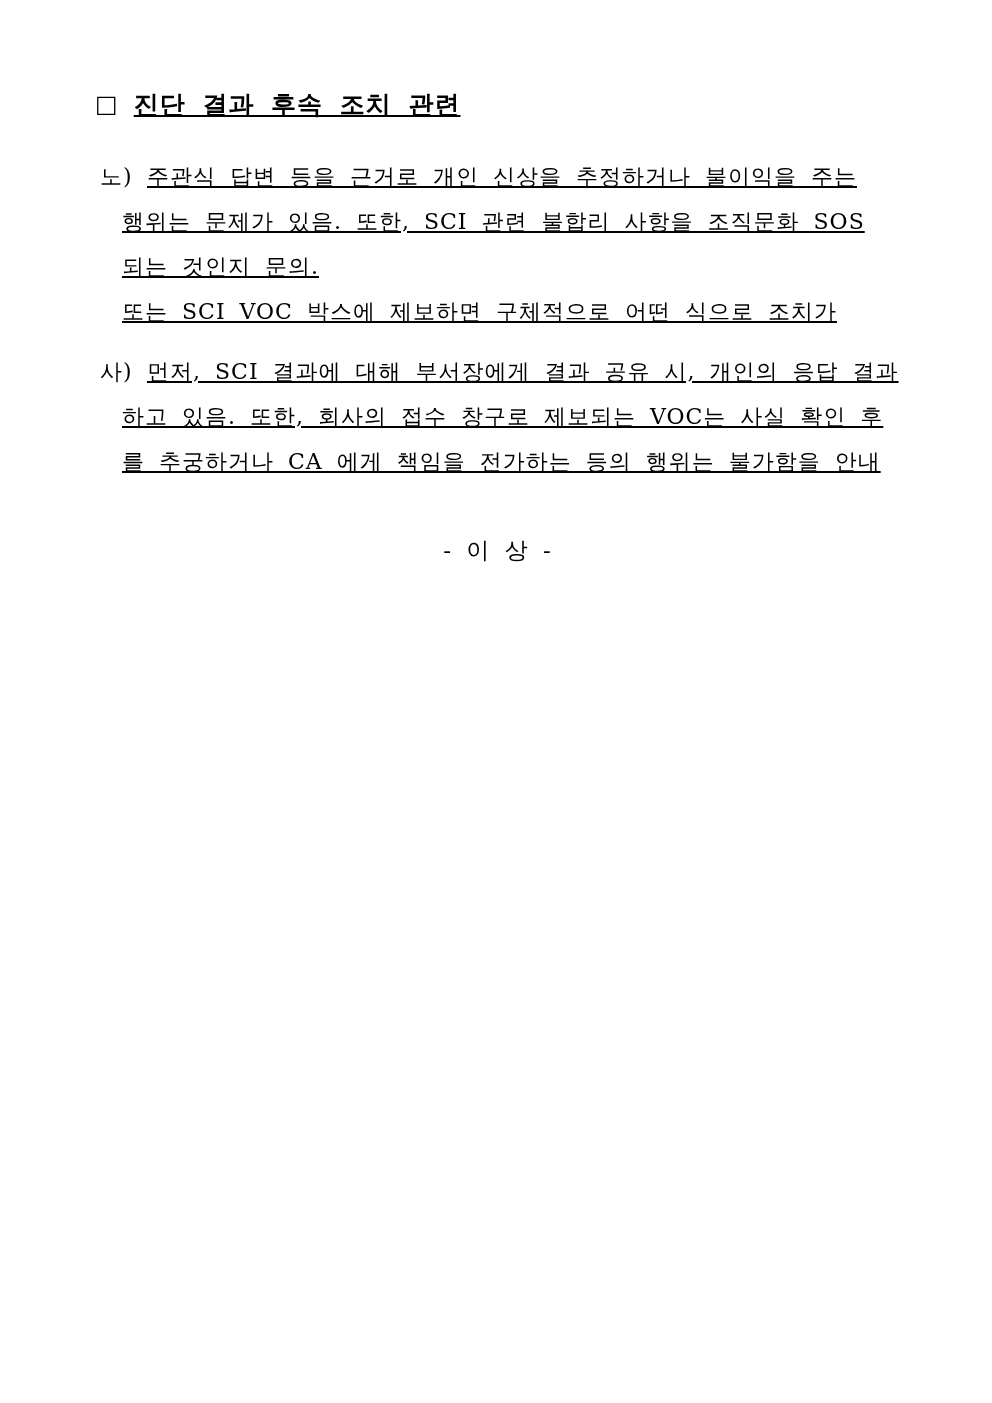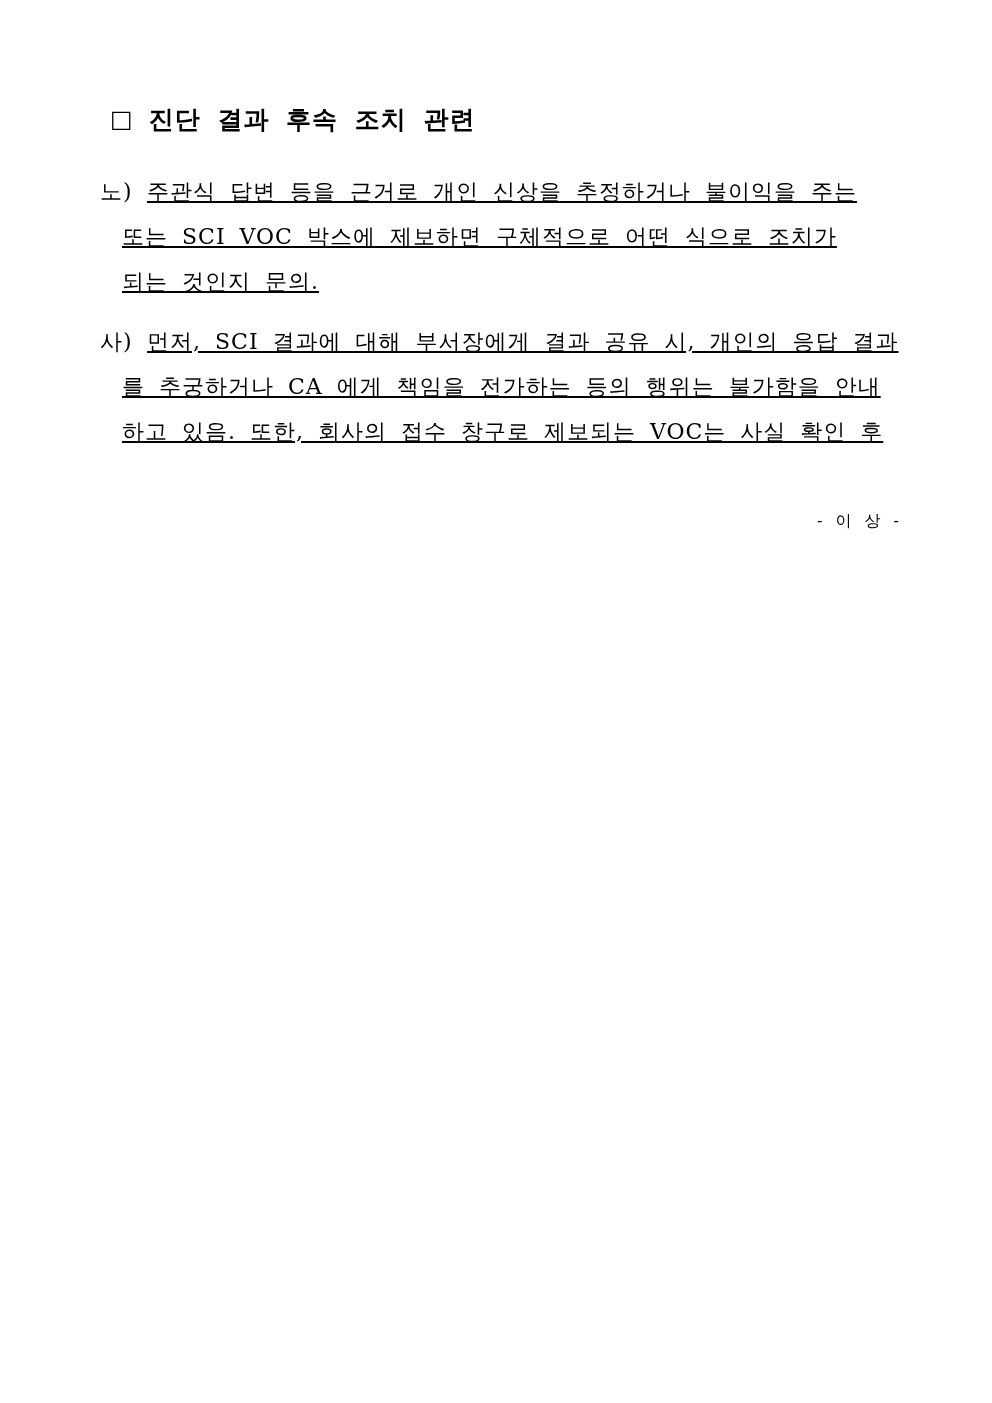--- a/index.html
+++ b/index.html
@@ -16,27 +16,28 @@
     font-family: "DejaVu Serif", "Liberation Serif", serif;
     overflow: hidden;
   }
   .content {
     position: absolute;
     left: 95px;
     top: 88px;
     width: 805px; 
   }
   .heading {
-    margin: 15px;
+    margin: 0;
     font-size: 25px;
     font-weight: bold;
     letter-spacing: 1px;
     word-spacing: 7px;
     line-height: 34px;
     white-space: nowrap;
+    text-decoration: underline;
   }
   .heading .bullet {
     display: inline-block;
     font-family: "DejaVu Sans", "Liberation Sans", sans-serif;
     font-weight: normal;
     font-size: 24px;
     margin-right: 15px;
     transform: translateY(-1px);
   }
   .body-text {
@@ -60,62 +61,65 @@
   }
   .para .line {
     white-space: nowrap;
     text-decoration: underline;
   }
   .para .line.first {
     padding-left: 25px; 
   }
   .closing {
     margin-top: 44px;
-    font-size: 16px;
+    font-size: 23px;
     line-height: 45px;
     letter-spacing: 1px;
     word-spacing: 6px;
-    text-align: right;
+    text-align: center;
   }
 </style>
 </head>
 <body>
 
 <div class="page">
   <div class="content">
 
     <h1 class="heading">
       <span class="bullet">□</span><span>진단 결과 후속 조치 관련</span>
     </h1>
 
     <div class="body-text">
 
       <section class="para">
         <span class="label">노)</span>
         <div class="line first">
           <span>주관식 답변 등을 근거로 개인 신상을 추정하거나 불이익을 주는</span>
         </div>
         <div class="line">
-          <span>또는 SCI VOC 박스에 제보하면 구체적으로 어떤 식으로 조치가</span>
+          <span>행위는 문제가 있음. 또한, SCI 관련 불합리 사항을 조직문화 SOS</span>
         </div>
         <div class="line">
           <span>되는 것인지 문의.</span>
+        </div>
+        <div class="line">
+          <span>또는 SCI VOC 박스에 제보하면 구체적으로 어떤 식으로 조치가</span>
         </div>
       </section>
 
       <section class="para">
         <span class="label">사)</span>
         <div class="line first">
           <span>먼저, SCI 결과에 대해 부서장에게 결과 공유 시, 개인의 응답 결과</span>
         </div>
         <div class="line">
-          <span>를 추궁하거나 CA 에게 책임을 전가하는 등의 행위는 불가함을 안내</span>
+          <span>하고 있음. 또한, 회사의 접수 창구로 제보되는 VOC는 사실 확인 후</span>
         </div>
         <div class="line">
-          <span>하고 있음. 또한, 회사의 접수 창구로 제보되는 VOC는 사실 확인 후</span>
+          <span>를 추궁하거나 CA 에게 책임을 전가하는 등의 행위는 불가함을 안내</span>
         </div>
       </section>
 
       <div class="closing">
         <span>- 이 상 -</span>
       </div>
 
     </div>
   </div>
 </div>

